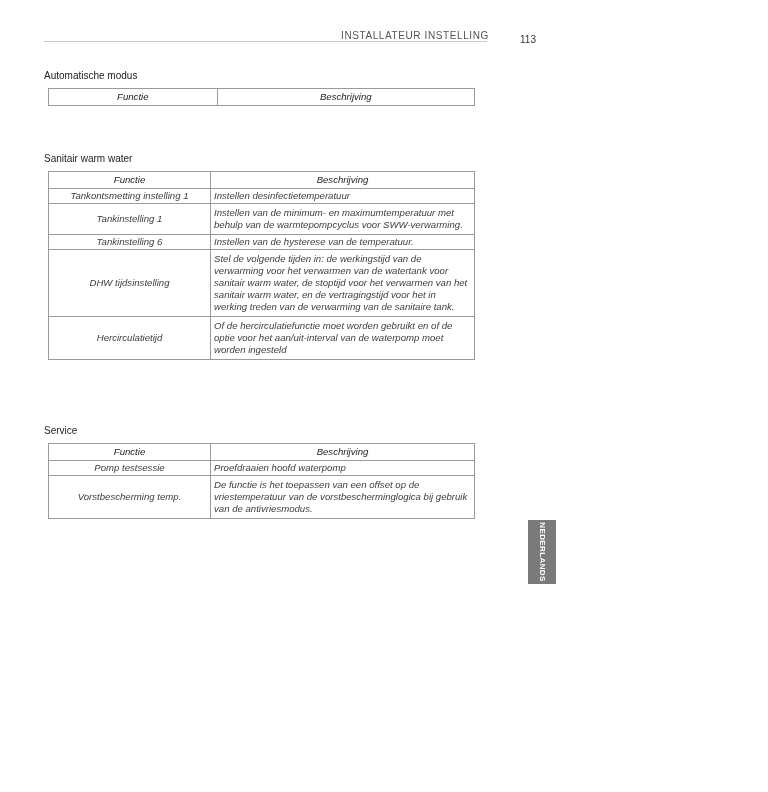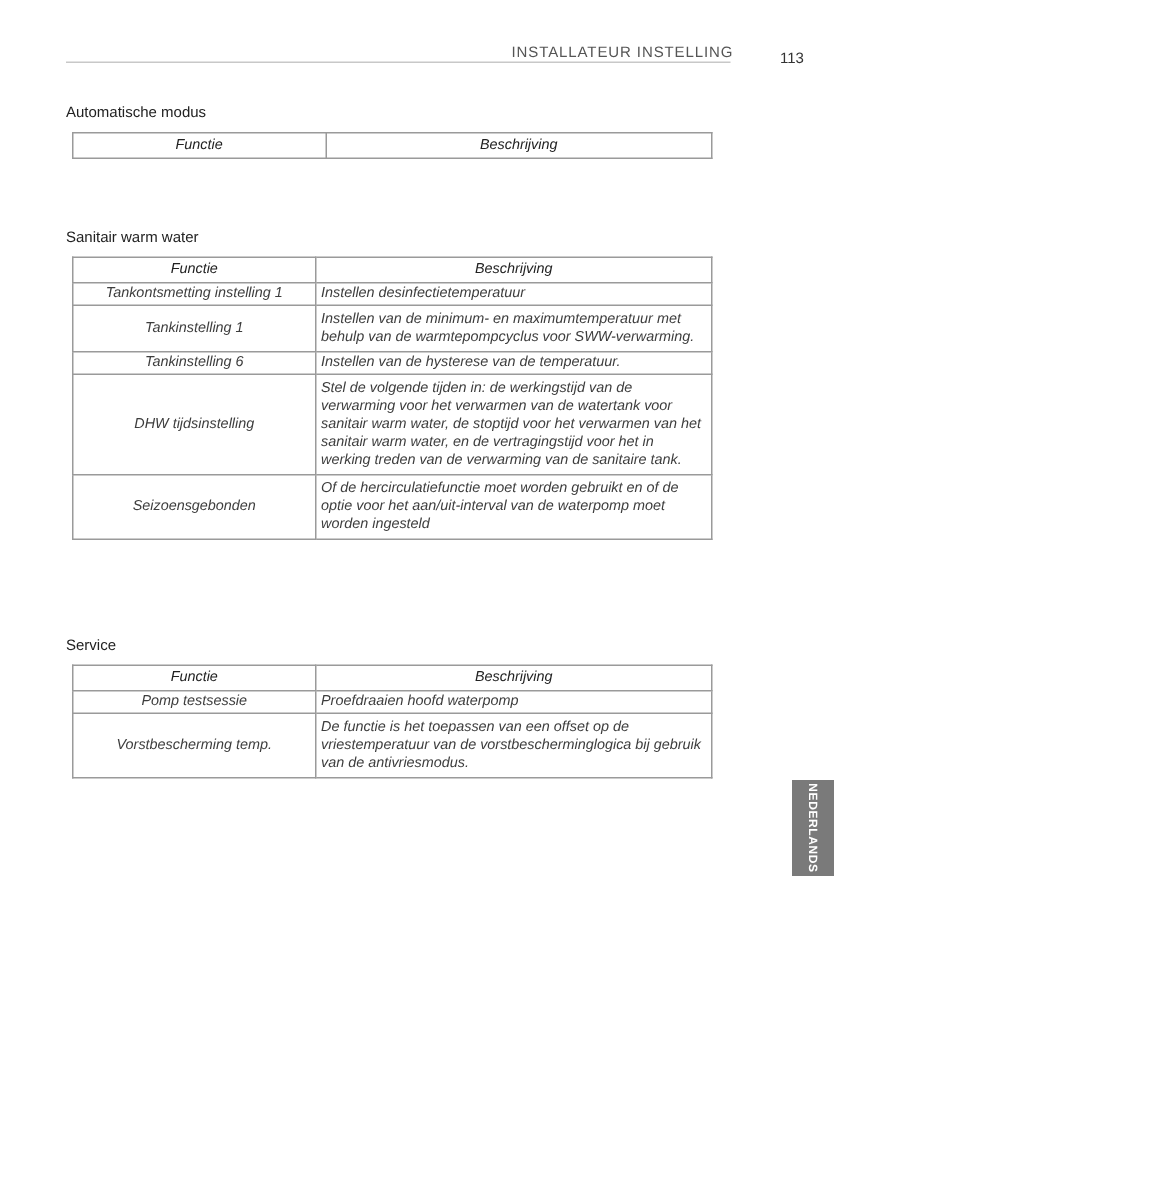--- a/index.html
+++ b/index.html
@@ -55,21 +55,21 @@
   </tr>
   <tr>
     <td class="fn">Tankinstelling 6</td>
     <td class="desc">Instellen van de hysterese van de temperatuur.</td>
   </tr>
   <tr class="tall">
     <td class="fn">DHW tijdsinstelling</td>
     <td class="desc">Stel de volgende tijden in: de werkingstijd van de verwarming voor het verwarmen van de watertank voor sanitair warm water, de stoptijd voor het verwarmen van het sanitair warm water, en de vertragingstijd voor het in werking treden van de verwarming van de sanitaire tank.</td>
   </tr>
   <tr class="tall">
-    <td class="fn">Seizoensgebonden</td>
+    <td class="fn">Hercirculatietijd</td>
     <td class="desc">Of de hercirculatiefunctie moet worden gebruikt en of de optie voor het aan/uit-interval van de waterpomp moet worden ingesteld</td>
   </tr>
 </tbody>
   </table>
 
 <div class="section-title" style="top:425px;">Service</div>
 <table class="spec" style="top:443px;">
   <tbody>
       <tr>
     <th>Functie</th>

